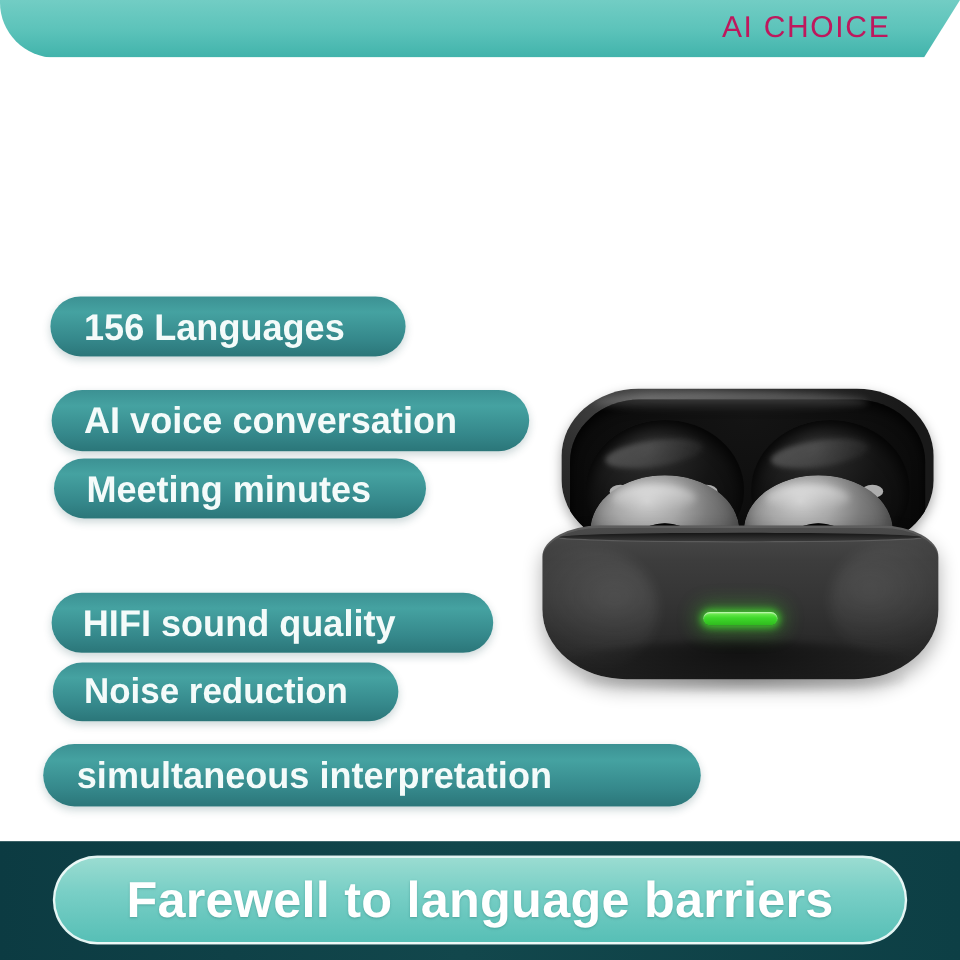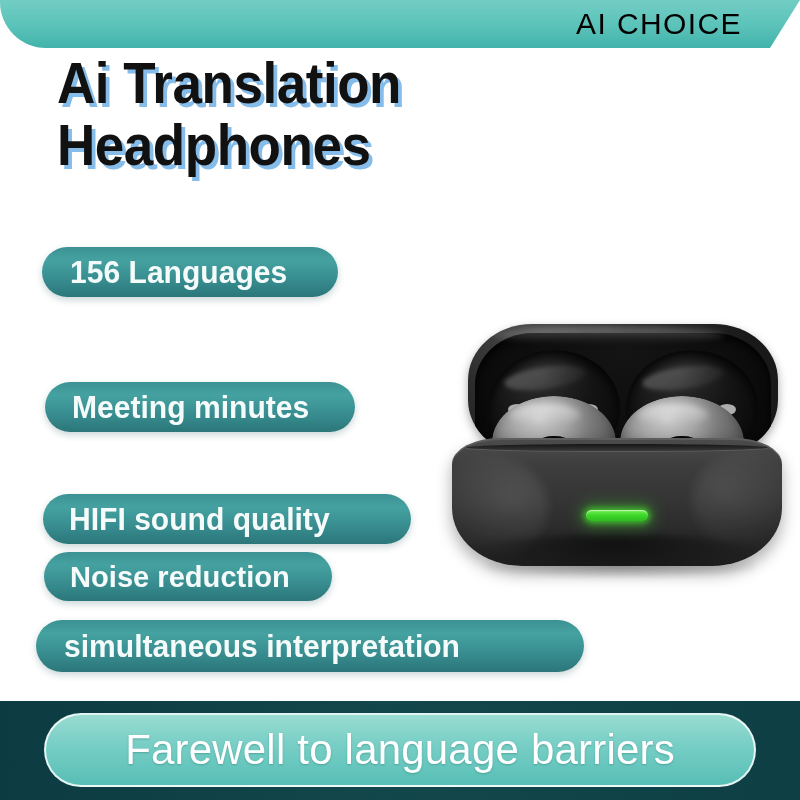--- a/index.html
+++ b/index.html
@@ -30,22 +30,22 @@
     position: absolute;
     inset: 0;
     background: linear-gradient(180deg, #72cdc4 0%, #5cc3ba 52%, #41b3ab 100%);
     border-bottom-left-radius: 46px 46px;
     clip-path: polygon(0 0, 800px 0, 770px 100%, 0 100%);
   }
   .top-banner .label {
     position: absolute;
     right: 58px;
     top: 9px;
-    color: #000000;
-    font-size: 30px;
+    color: #be185d;
+    font-size: 25px;
     font-weight: 400;
     letter-spacing: 1.4px;
     line-height: 29px;
     white-space: nowrap;
   }
 
   
   .headline {
     position: absolute;
     left: 57px;
@@ -123,21 +123,21 @@
     border-radius: 999px;
     border: 2px solid rgba(255,255,255,0.82);
     background: linear-gradient(180deg, #9adcd1 0%, #79cfc6 40%, #57bfb6 100%);
     display: flex;
     align-items: center;
     justify-content: center;
     box-shadow: inset 0 0 0 4px rgba(12,59,66,0.0);
   }
   .bottom-banner .cta-text {
     font-family: "Liberation Sans Narrow", "Liberation Sans", sans-serif;
-    font-weight: normal;
+    font-weight: bold;
     font-size: 42px;
     line-height: 1;
     color: #ffffff;
     white-space: nowrap;
     letter-spacing: 0.2px;
     text-shadow: 0 1px 2px rgba(26,96,92,0.35);
     text-align: center;
   }
 
   
@@ -340,29 +340,28 @@
 </head>
 <body>
 
 <div id="poster">
 
   <div class="top-banner">
     <div class="shape"></div>
     <div class="label">AI CHOICE</div>
   </div>
 
-  <div class="headline">
-    <div class="line">Ai Translation</div>
-    <div class="line">Headphones</div>
-  </div>
 
   <div class="pill pill-1">
     <span class="ptext">156 Languages</span>
   </div>
 
+  <div class="pill pill-2">
+    <span class="ptext">AI voice conversation</span>
+  </div>
 
   <div class="pill pill-3">
     <span class="ptext">Meeting minutes</span>
   </div>
 
   <div class="pill pill-4">
     <span class="ptext">HIFI sound quality</span>
   </div>
 
   <div class="pill pill-5">

